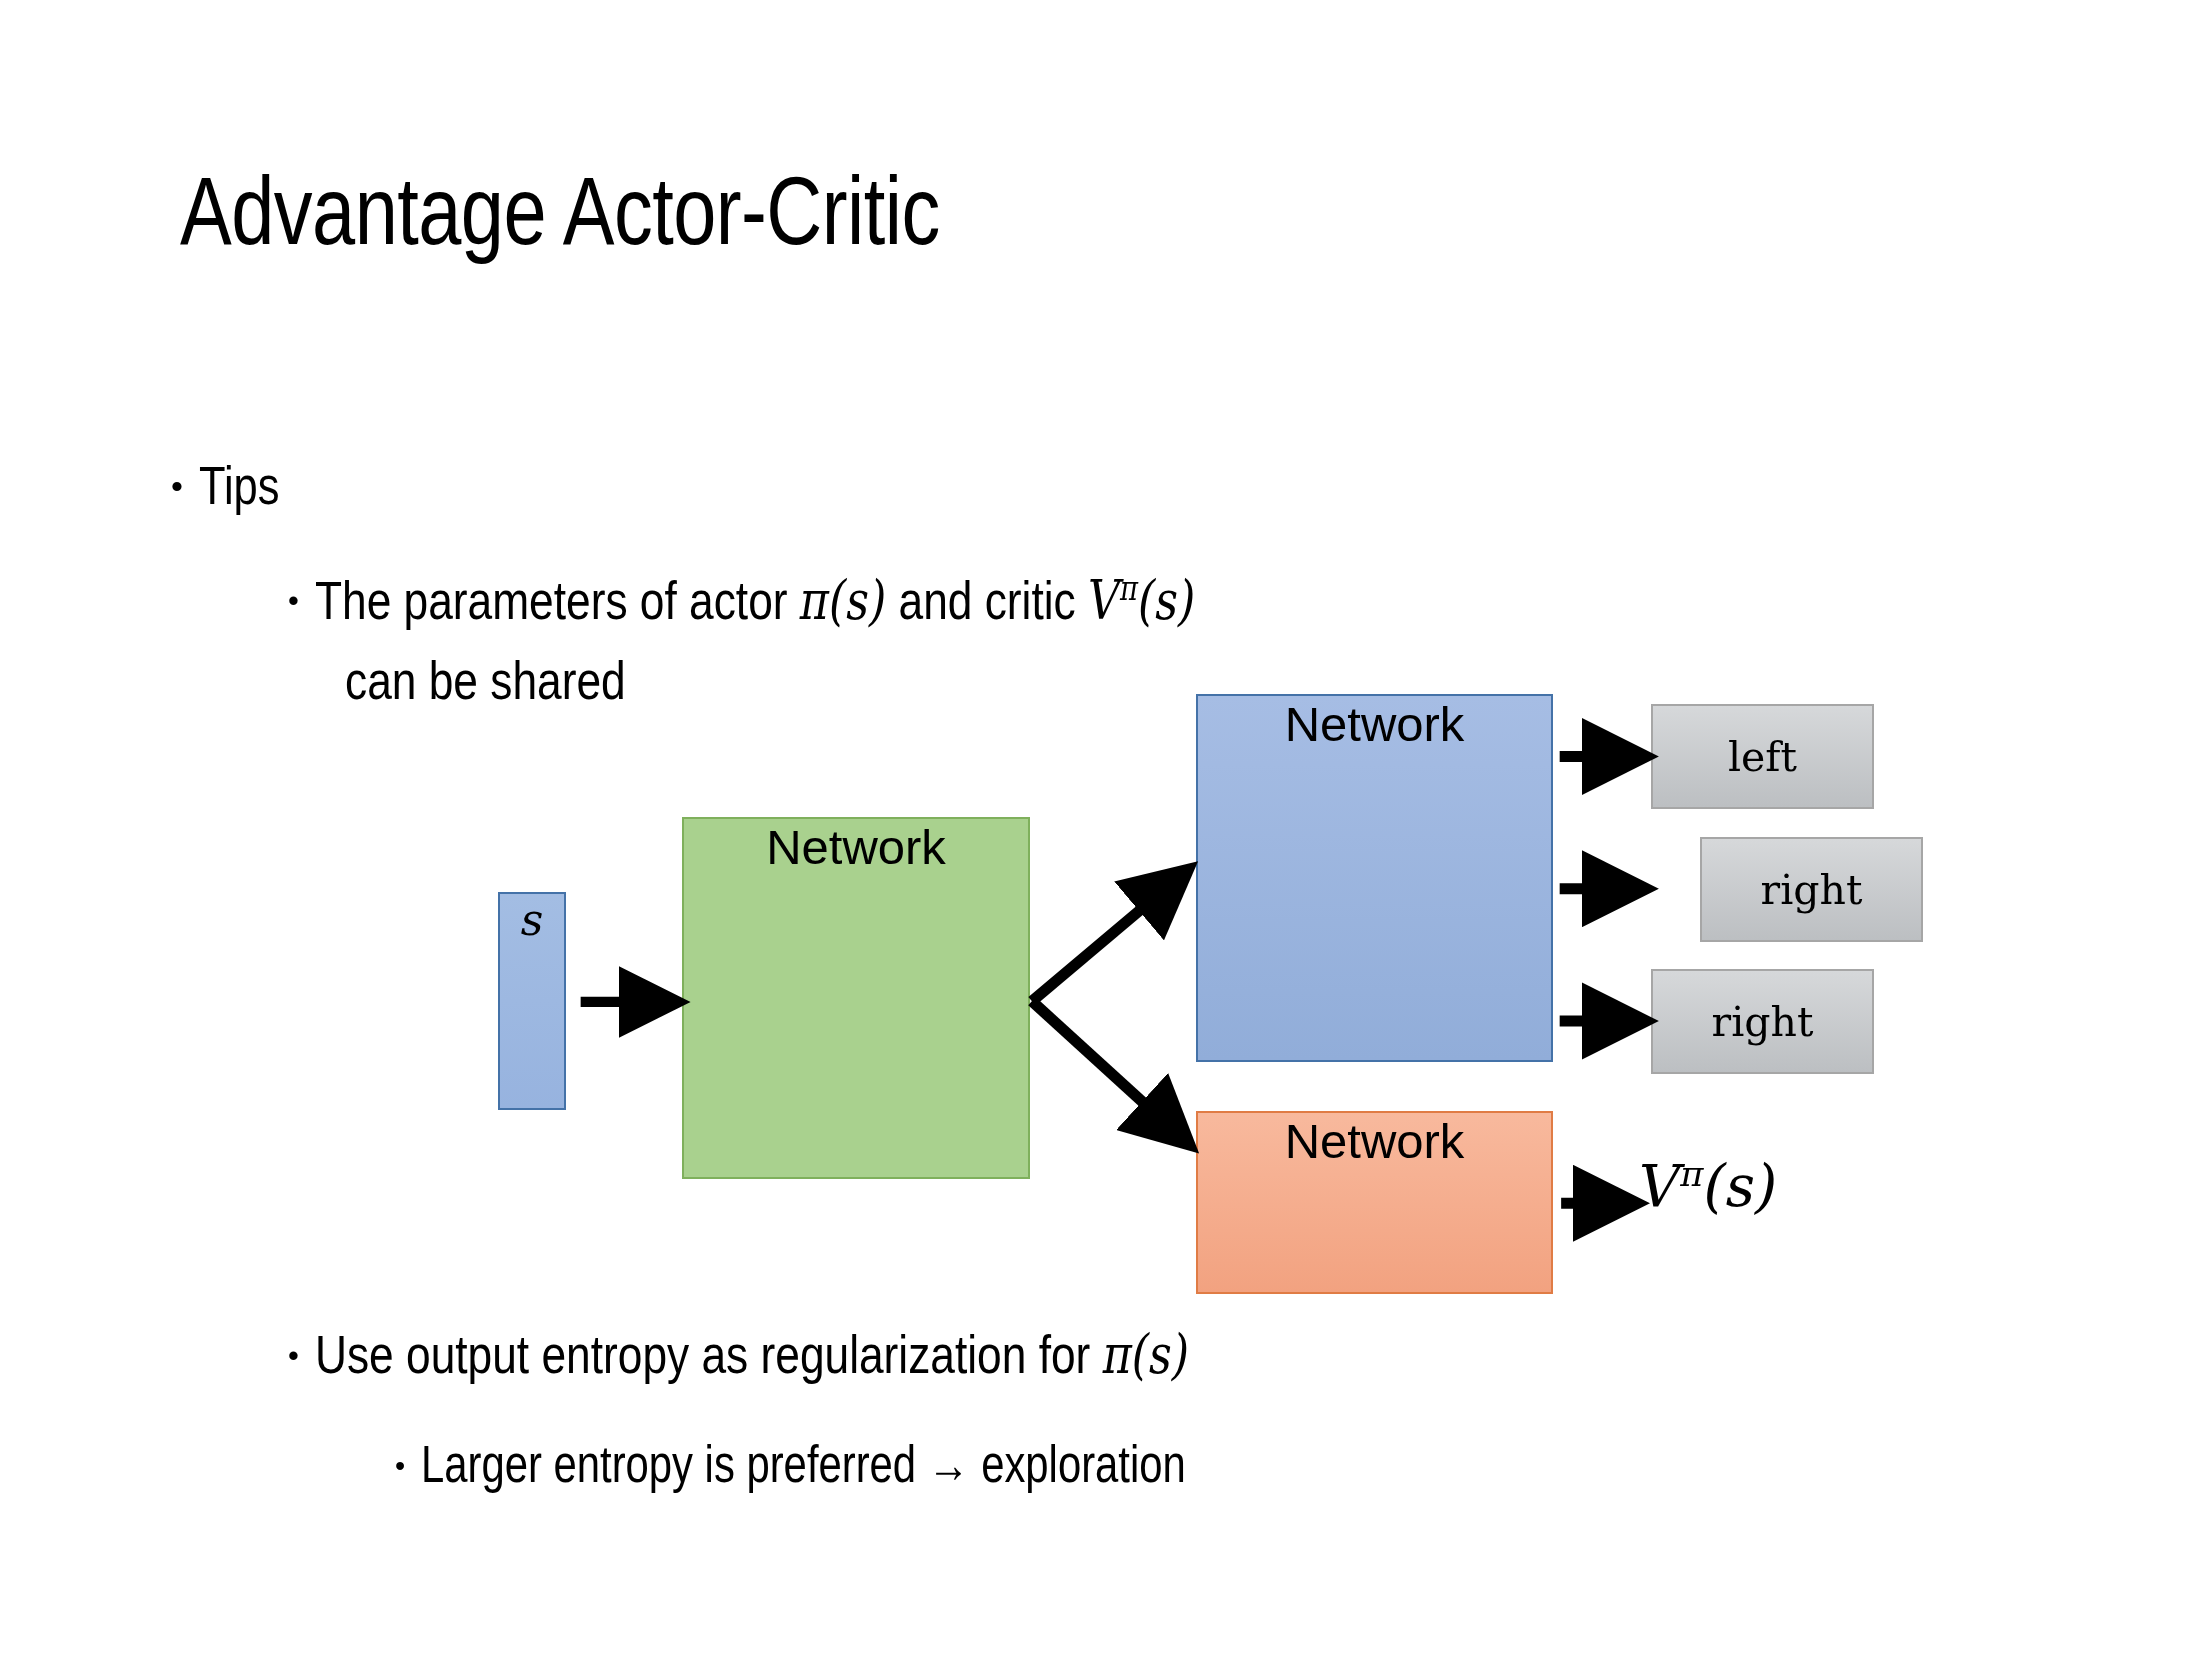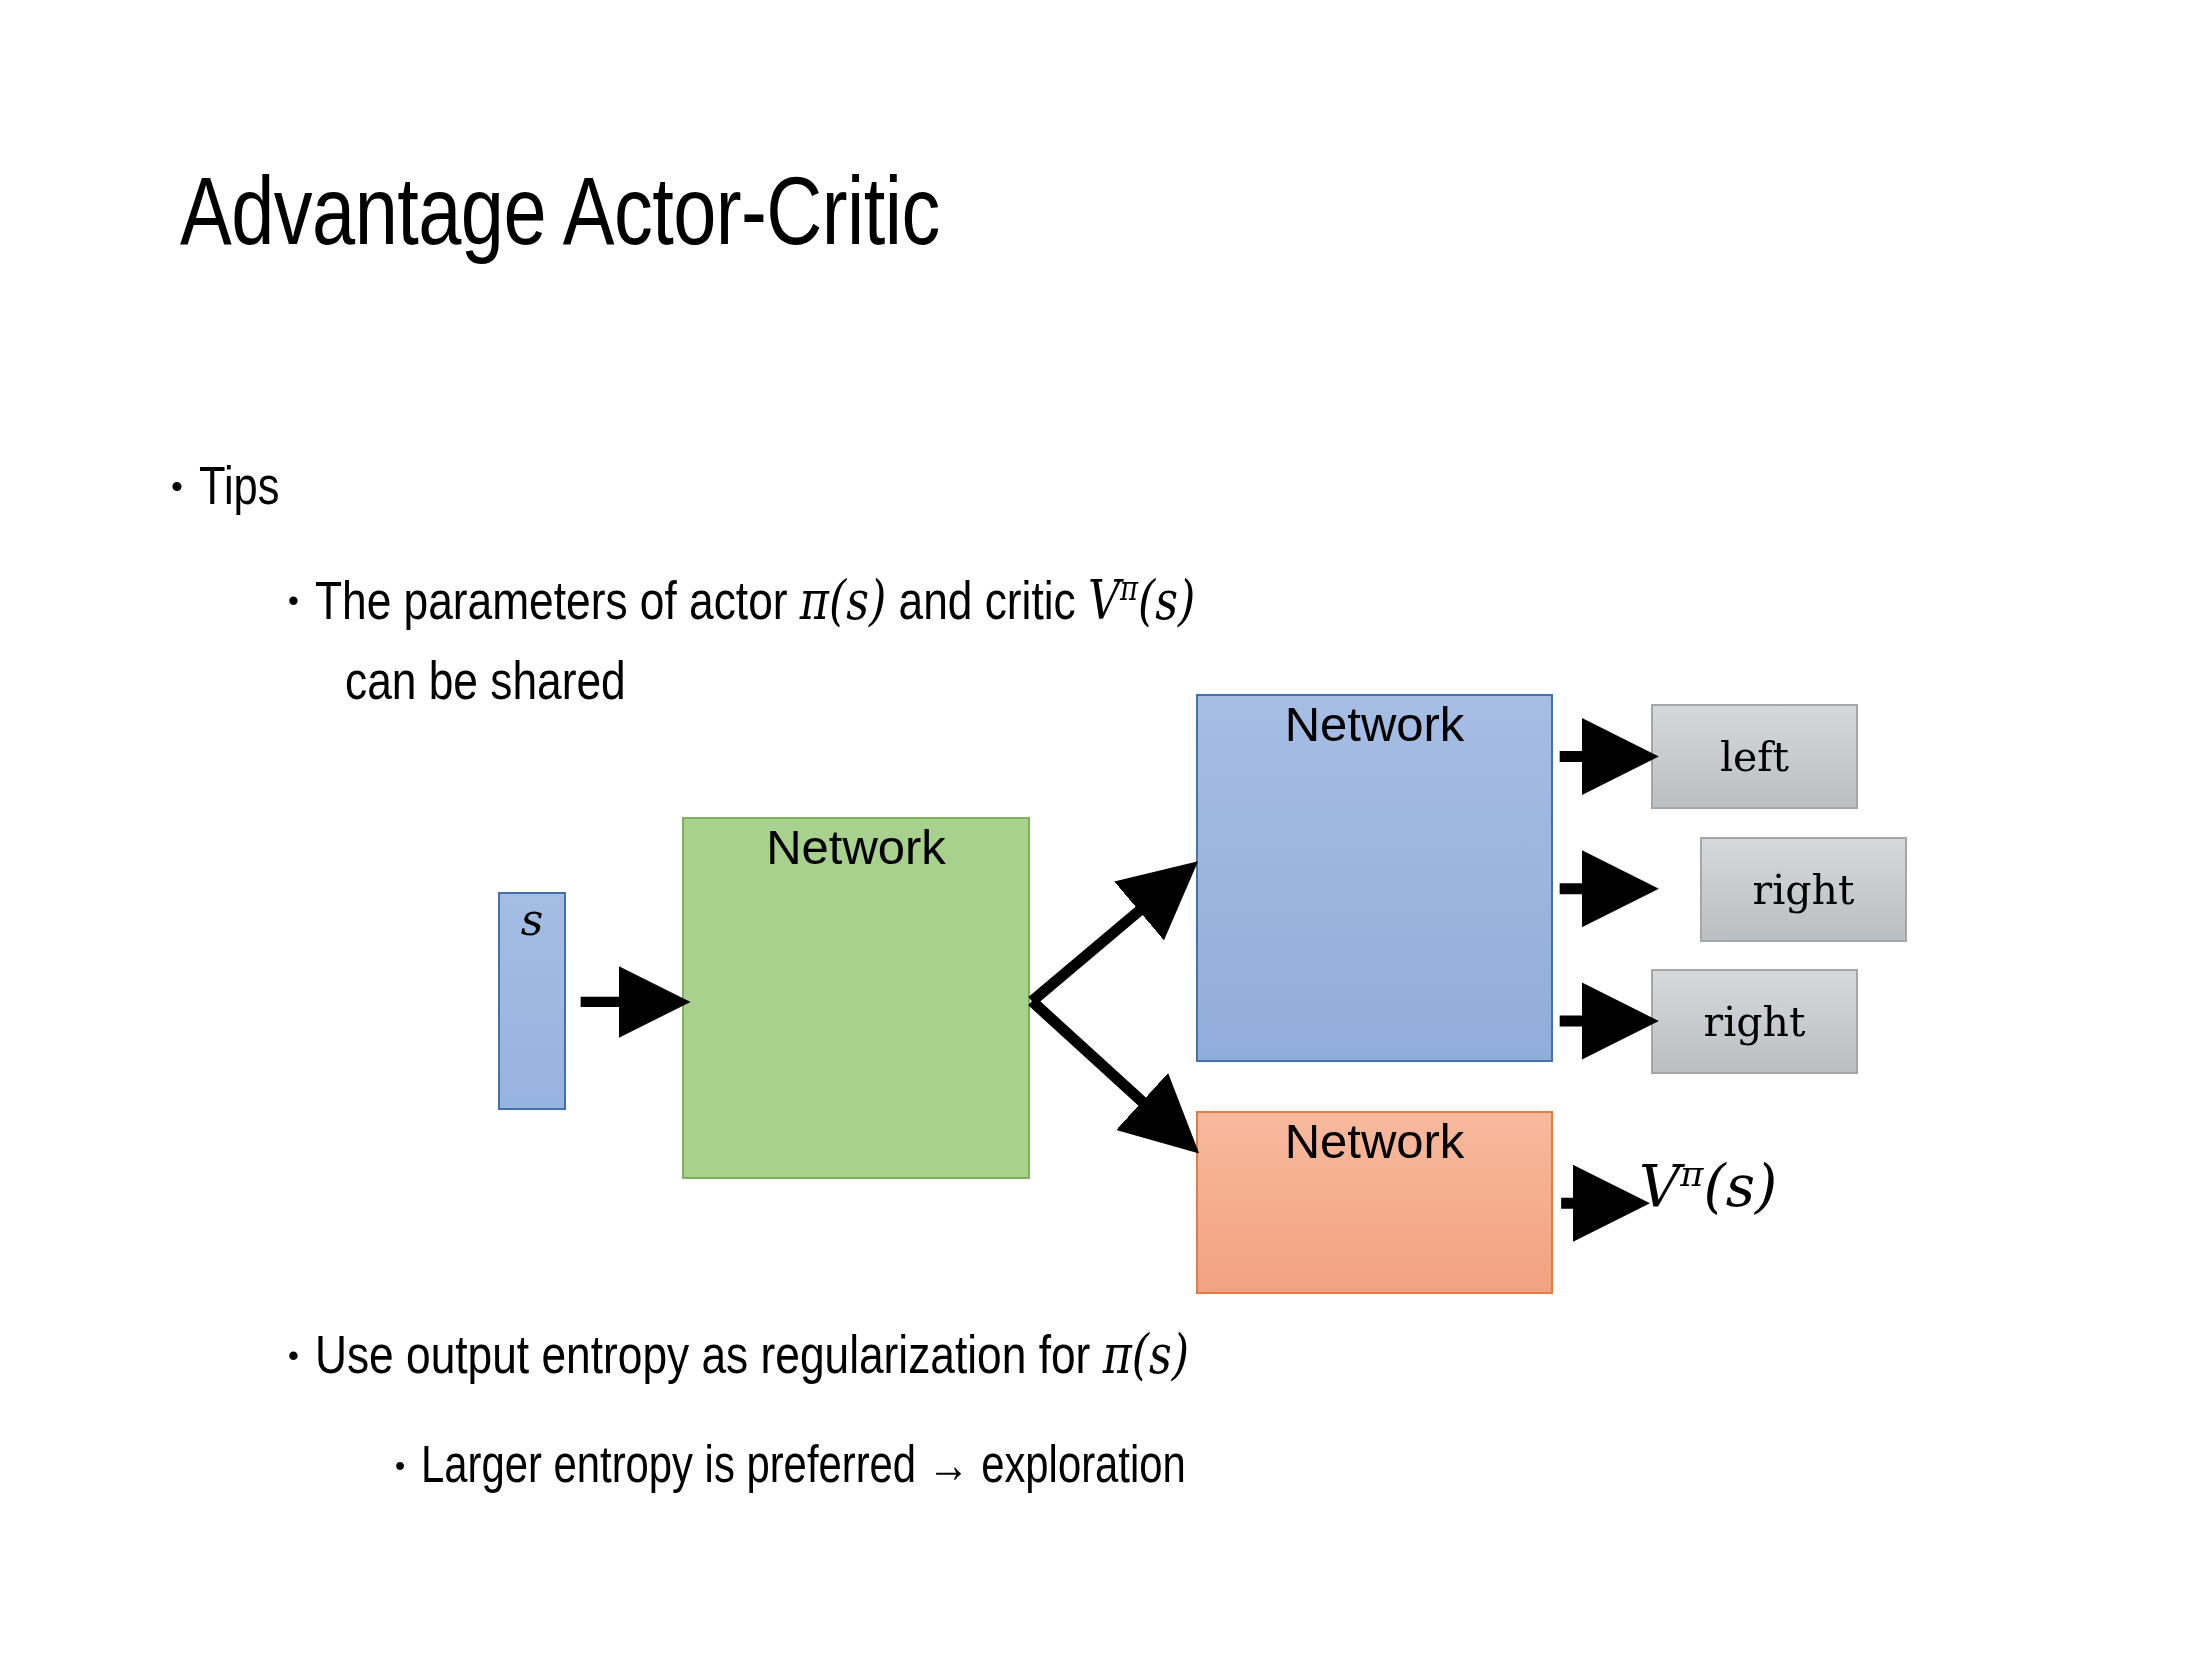--- a/index.html
+++ b/index.html
@@ -174,21 +174,21 @@
     height: 183px;
     background: linear-gradient(to bottom, #f8b99d, #f2a280);
     border: 2.2px solid #e07c45;
     font-size: 49px;
   }
 
   
   .action-box {
     position: absolute;
     box-sizing: border-box;
-    width: 207px;
+    width: 223px;
     height: 105px;
     background: linear-gradient(to bottom, #d6d8da, #bcbfc2);
     border: 2.2px solid #a6a6a6;
     display: flex;
     align-items: center;
     justify-content: center;
     font-family: "DejaVu Serif", serif;
     font-size: 41px;
     color: #000000;
   }

